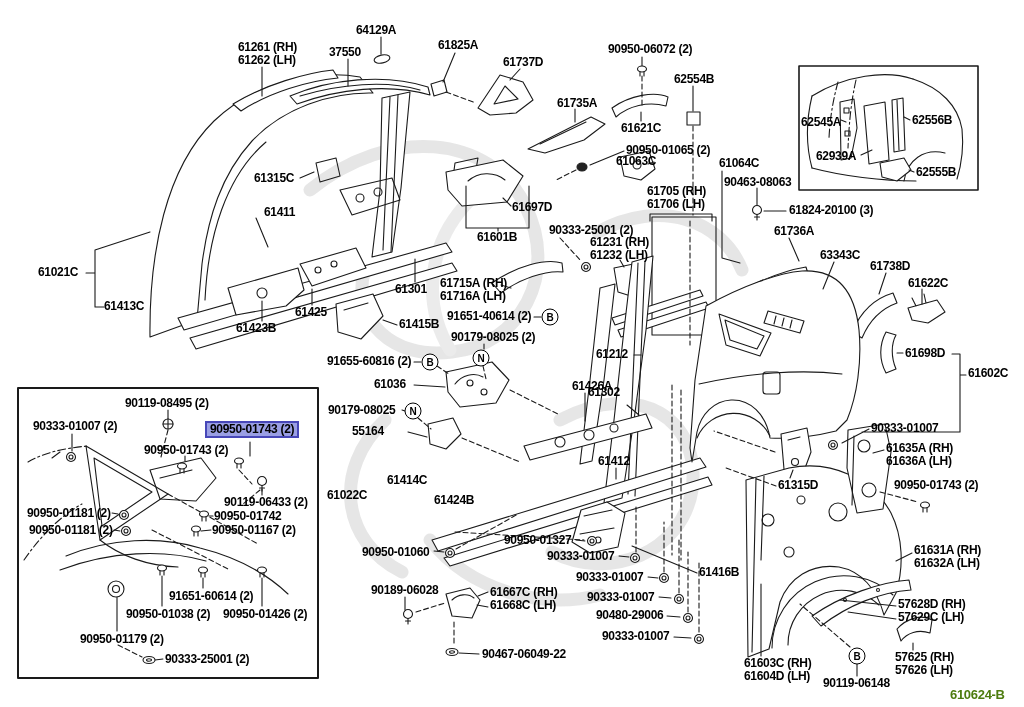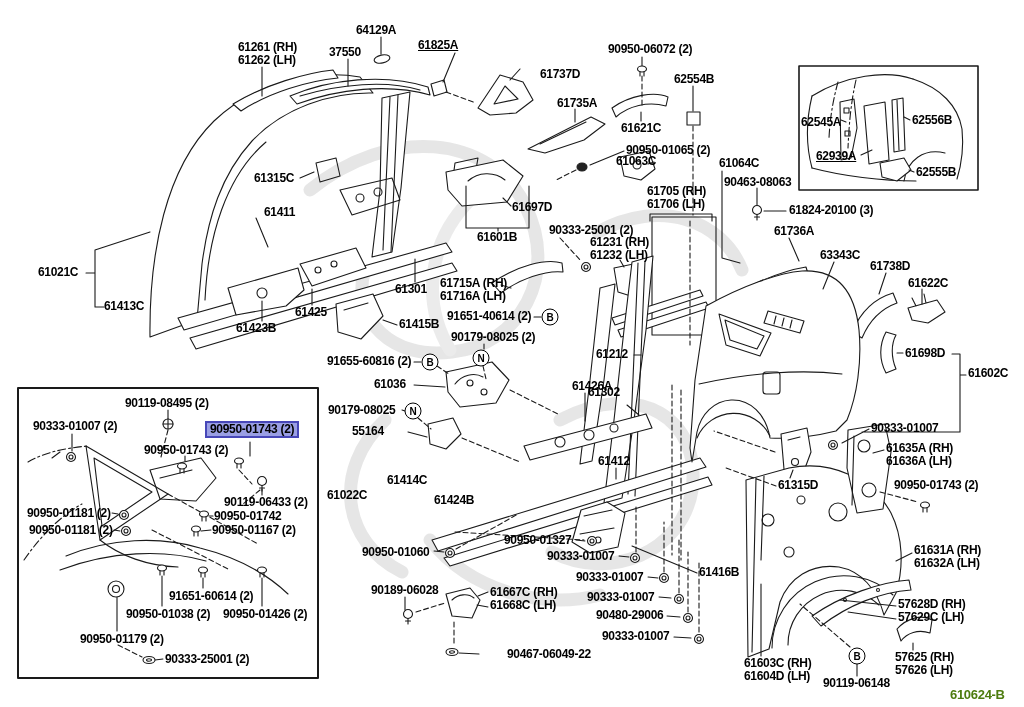--- a/index.html
+++ b/index.html
@@ -258,22 +258,22 @@
       <use href="#g-oval" transform="translate(149,660)"></use>
     </g>
   </g>
 </svg>
 
 <div id="labels">
       <div class="lbl" style="left: 238px; top: 41px;">61261 (RH)
 61262 (LH)</div>
       <div class="lbl" style="left: 329px; top: 46px;">37550</div>
       <div class="lbl" style="left: 356px; top: 24px;">64129A</div>
-      <div class="lbl" style="left: 418px; top: 39px; text-decoration: underline;">61825A</div>
-      <div class="lbl" style="left: 503px; top: 68px; margin-left: 37px;">61737D</div>
+      <div class="lbl" style="left: 438px; top: 39px;">61825A</div>
+      <div class="lbl" style="left: 503px; top: 56px;">61737D</div>
       <div class="lbl" style="left: 608px; top: 43px;">90950-06072 (2)</div>
       <div class="lbl" style="left: 674px; top: 73px;">62554B</div>
       <div class="lbl" style="left: 557px; top: 97px;">61735A</div>
       <div class="lbl" style="left: 621px; top: 122px;">61621C</div>
       <div class="lbl" style="left: 626px; top: 144px;">90950-01065 (2)</div>
       <div class="lbl" style="left: 616px; top: 155px;">61063C</div>
       <div class="lbl" style="left: 719px; top: 157px;">61064C</div>
       <div class="lbl" style="left: 724px; top: 176px;">90463-08063</div>
       <div class="lbl" style="left: 789px; top: 204px;">61824-20100 (3)</div>
       <div class="lbl" style="left: 774px; top: 225px;">61736A</div>
@@ -310,21 +310,21 @@
       <div class="lbl" style="left: 362px; top: 546px;">90950-01060</div>
       <div class="lbl" style="left: 504px; top: 534px;">90950-01327</div>
       <div class="lbl" style="left: 547px; top: 550px;">90333-01007</div>
       <div class="lbl" style="left: 576px; top: 571px;">90333-01007</div>
       <div class="lbl" style="left: 587px; top: 591px;">90333-01007</div>
       <div class="lbl" style="left: 596px; top: 609px;">90480-29006</div>
       <div class="lbl" style="left: 602px; top: 630px;">90333-01007</div>
       <div class="lbl" style="left: 371px; top: 584px;">90189-06028</div>
       <div class="lbl" style="left: 490px; top: 586px;">61667C (RH)
 61668C (LH)</div>
-      <div class="lbl" style="left: 482px; top: 648px; margin-left: 25px;">90467-06049-22</div>
+      <div class="lbl" style="left: 482px; top: 648px;">90467-06049-22</div>
       <div class="lbl" style="left: 699px; top: 566px;">61416B</div>
       <div class="lbl" style="left: 744px; top: 657px;">61603C (RH)
 61604D (LH)</div>
       <div class="lbl" style="left: 823px; top: 677px;">90119-06148</div>
       <div class="lbl" style="left: 895px; top: 651px;">57625 (RH)
 57626 (LH)</div>
       <div class="lbl" style="left: 898px; top: 598px;">57628D (RH)
 57629C (LH)</div>
       <div class="lbl" style="left: 914px; top: 544px;">61631A (RH)
 61632A (LH)</div>
@@ -333,21 +333,21 @@
       <div class="lbl" style="left: 886px; top: 442px;">61635A (RH)
 61636A (LH)</div>
       <div class="lbl" style="left: 871px; top: 422px;">90333-01007</div>
       <div class="lbl" style="left: 820px; top: 249px;">63343C</div>
       <div class="lbl" style="left: 870px; top: 260px;">61738D</div>
       <div class="lbl" style="left: 908px; top: 277px;">61622C</div>
       <div class="lbl" style="left: 905px; top: 347px;">61698D</div>
       <div class="lbl" style="left: 968px; top: 367px;">61602C</div>
       <div class="lbl" style="left: 801px; top: 116px;">62545A</div>
       <div class="lbl" style="left: 912px; top: 114px;">62556B</div>
-      <div class="lbl" style="left: 816px; top: 150px; text-decoration: underline;">62939A</div>
+      <div class="lbl" style="left: 816px; top: 150px;">62939A</div>
       <div class="lbl" style="left: 916px; top: 166px;">62555B</div>
       <div class="lbl" style="left: 125px; top: 397px;">90119-08495 (2)</div>
       <div class="lbl" style="left: 33px; top: 420px;">90333-01007 (2)</div>
       <div class="lbl hl" style="left: 207px; top: 423px;">90950-01743 (2)</div>
       <div class="lbl" style="left: 144px; top: 444px;">90950-01743 (2)</div>
       <div class="lbl" style="left: 224px; top: 496px;">90119-06433 (2)</div>
       <div class="lbl" style="left: 27px; top: 507px;">90950-01181 (2)</div>
       <div class="lbl" style="left: 214px; top: 510px;">90950-01742</div>
       <div class="lbl" style="left: 29px; top: 524px;">90950-01181 (2)</div>
       <div class="lbl" style="left: 212px; top: 524px;">90950-01167 (2)</div>

